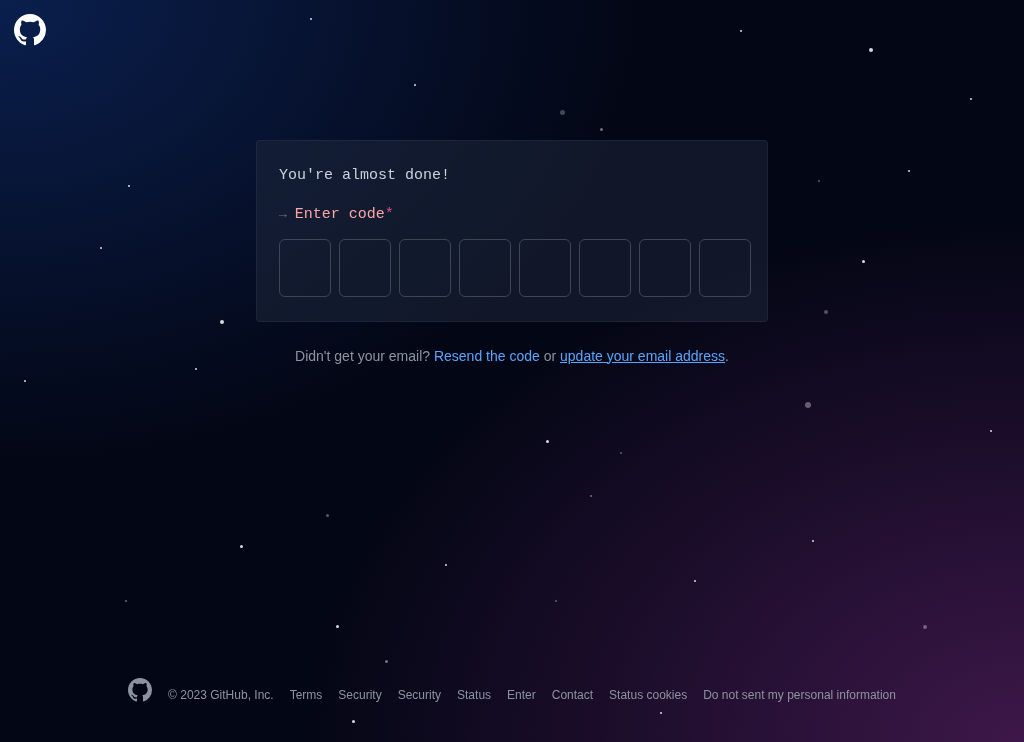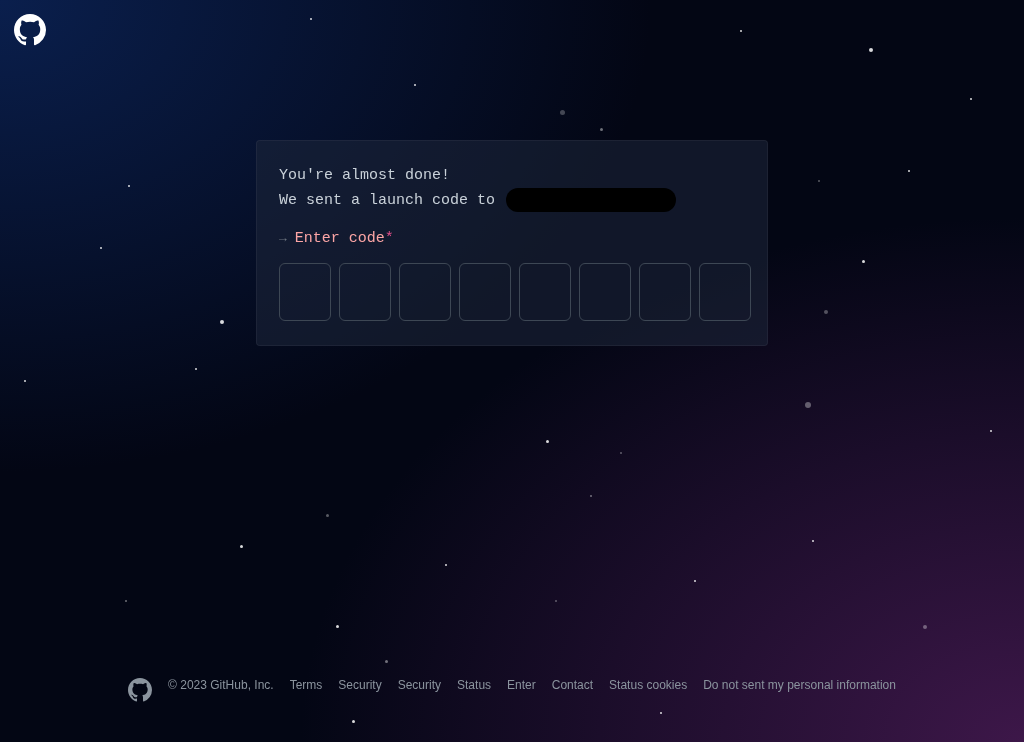--- a/index.html
+++ b/index.html
@@ -122,21 +122,21 @@
       text-decoration: underline;
     }
 
     .footer {
       position: absolute;
       bottom: 40px;
       left: 0;
       right: 0;
       display: flex;
       justify-content: center;
-      align-items: flex-start;
+      align-items: flex-end;
       gap: 16px;
       font-size: 12px;
       color: #8b949e;
     }
     .footer .gh-logo-small svg {
       display: block;
     }
     .footer a {
       color: #8b949e;
       text-decoration: none;
@@ -185,23 +185,20 @@
 <a class="header-logo">
   <svg width="32" height="32" viewBox="0 0 16 16" fill="#ffffff">
     <path d="M8 0C3.58 0 0 3.58 0 8c0 3.54 2.29 6.53 5.47 7.59.4.07.55-.17.55-.38 0-.19-.01-.82-.01-1.49-2.01.37-2.53-.49-2.69-.94-.09-.23-.48-.94-.82-1.13-.28-.15-.68-.52-.01-.53.63-.01 1.08.58 1.23.82.72 1.21 1.87.87 2.33.66.07-.52.28-.87.51-1.07-1.78-.2-3.64-.89-3.64-3.95 0-.87.31-1.59.82-2.15-.08-.2-.36-1.02.08-2.12 0 0 .67-.21 2.2.82.64-.18 1.32-.27 2-.27.68 0 1.36.09 2 .27 1.53-1.04 2.2-.82 2.2-.82.44 1.1.16 1.92.08 2.12.51.56.82 1.27.82 2.15 0 3.07-1.87 3.75-3.65 3.95.29.25.54.73.54 1.48 0 1.07-.01 1.93-.01 2.2 0 .21.15.46.55.38A8.013 8.013 0 0016 8c0-4.42-3.58-8-8-8z"></path>
   </svg>
 </a>
 
 <div class="main">
   <div class="card">
     <div class="heading">
       <div>You're almost done!</div>
-      <div>
-        <span>We sent a launch code to </span><span class="email-redact"></span>
-      </div>
     </div>
 
     <div class="prompt-row">
       <span class="arrow-icon">→</span>
       <span>
         <span class="prompt-label">Enter code</span><span class="required-star">*</span>
       </span>
     </div>
 
     <div class="code-inputs">
@@ -209,20 +206,23 @@
       <input class="code-input" maxlength="1" style="">
       <input class="code-input" maxlength="1" style="">
       <input class="code-input" maxlength="1" style="">
       <input class="code-input" maxlength="1" style="">
       <input class="code-input" maxlength="1" style="">
       <input class="code-input" maxlength="1" style="">
       <input class="code-input" maxlength="1" style="">
     </div>
   </div>
 
+  <div class="below-card">
+    <span>Didn't get your email? </span><span class="link">Resend the code</span><span> or </span><span class="link underline">update your email address</span><span>.</span>
+  </div>
 </div>
 
 <div class="footer">
   <span class="gh-logo-small">
     <svg width="24" height="24" viewBox="0 0 16 16" fill="#8b949e">
       <path d="M8 0C3.58 0 0 3.58 0 8c0 3.54 2.29 6.53 5.47 7.59.4.07.55-.17.55-.38 0-.19-.01-.82-.01-1.49-2.01.37-2.53-.49-2.69-.94-.09-.23-.48-.94-.82-1.13-.28-.15-.68-.52-.01-.53.63-.01 1.08.58 1.23.82.72 1.21 1.87.87 2.33.66.07-.52.28-.87.51-1.07-1.78-.2-3.64-.89-3.64-3.95 0-.87.31-1.59.82-2.15-.08-.2-.36-1.02.08-2.12 0 0 .67-.21 2.2.82.64-.18 1.32-.27 2-.27.68 0 1.36.09 2 .27 1.53-1.04 2.2-.82 2.2-.82.44 1.1.16 1.92.08 2.12.51.56.82 1.27.82 2.15 0 3.07-1.87 3.75-3.65 3.95.29.25.54.73.54 1.48 0 1.07-.01 1.93-.01 2.2 0 .21.15.46.55.38A8.013 8.013 0 0016 8c0-4.42-3.58-8-8-8z"></path>
     </svg>
   </span>
   <span>© 2023 GitHub, Inc.</span>
   <a>Terms</a>

